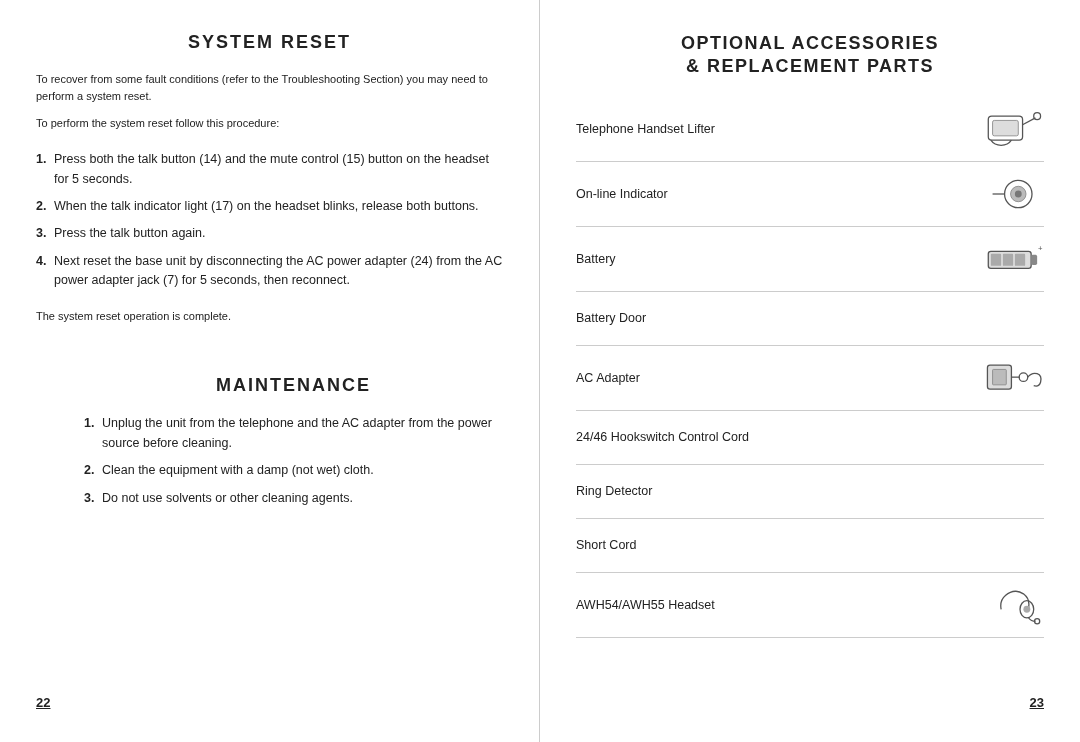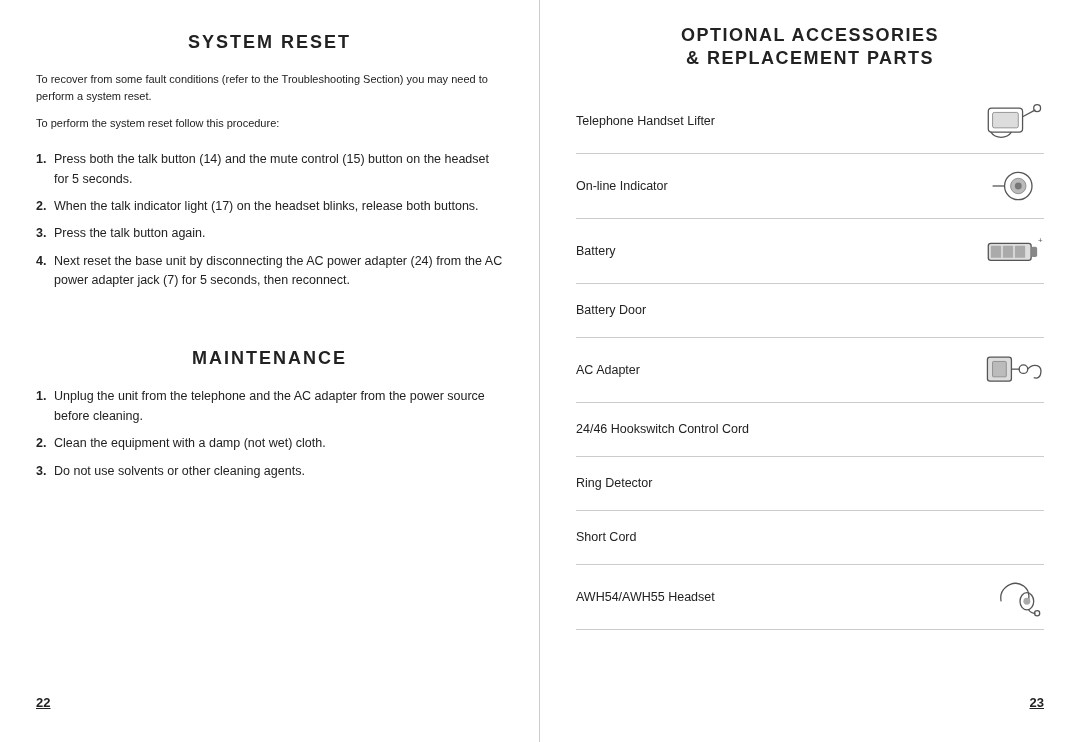--- a/index.html
+++ b/index.html
@@ -18,22 +18,21 @@
       background: #fff;
       border-radius: 27px;
     }
     .left-column {
       width: 540px;
       padding: 32px 36px 32px 36px;
       border-right: 1px solid #ccc;
     }
     .right-column {
       width: 540px;
-      padding: 12px 36px 32px 36px;
-      margin-top: 12px;
+      padding: 32px 36px 32px 36px;
     }
     .section-title {
       text-align: center;
       font-size: 18px;
       font-weight: bold;
       letter-spacing: 2px;
       text-transform: uppercase;
       margin-bottom: 18px;
       font-family: Arial, sans-serif;
     }
@@ -63,20 +62,21 @@
       padding-left: 18px;
       position: relative;
     }
     .numbered-list li .num {
       position: absolute;
       left: 0;
       font-weight: bold;
     }
     .maintenance-section {
       margin-top: 40px;
+      margin-left: 48px;
     }
     .page-numbers-row {
       display: flex;
       justify-content: space-between;
       margin-top: auto;
       padding-top: 30px;
       font-weight: bold;
       font-size: 13px;
       text-decoration: underline;
     }
@@ -142,20 +142,21 @@
       <p>To recover from some fault conditions (refer to the Troubleshooting Section) you may need to perform a system reset.</p>
       <p>To perform the system reset follow this procedure:</p>
 
       <ol class="numbered-list">
         <li><span class="num">1.</span><span>Press both the talk button (14) and the mute control (15) button on the headset for 5 seconds.</span></li>
         <li><span class="num">2.</span><span>When the talk indicator light (17) on the headset blinks, release both buttons.</span></li>
         <li><span class="num">3.</span><span>Press the talk button again.</span></li>
         <li><span class="num">4.</span><span>Next reset the base unit by disconnecting the AC power adapter (24) from the AC power adapter jack (7) for 5 seconds, then reconnect.</span></li>
       </ol>
 
+      <p>The system reset operation is complete.</p>
 
       <div class="maintenance-section">
         <h2 class="section-title">MAINTENANCE</h2>
         <ol class="numbered-list">
           <li><span class="num">1.</span><span>Unplug the unit from the telephone and the AC adapter from the power source before cleaning.</span></li>
           <li><span class="num">2.</span><span>Clean the equipment with a damp (not wet) cloth.</span></li>
           <li><span class="num">3.</span><span>Do not use solvents or other cleaning agents.</span></li>
         </ol>
       </div>
 

